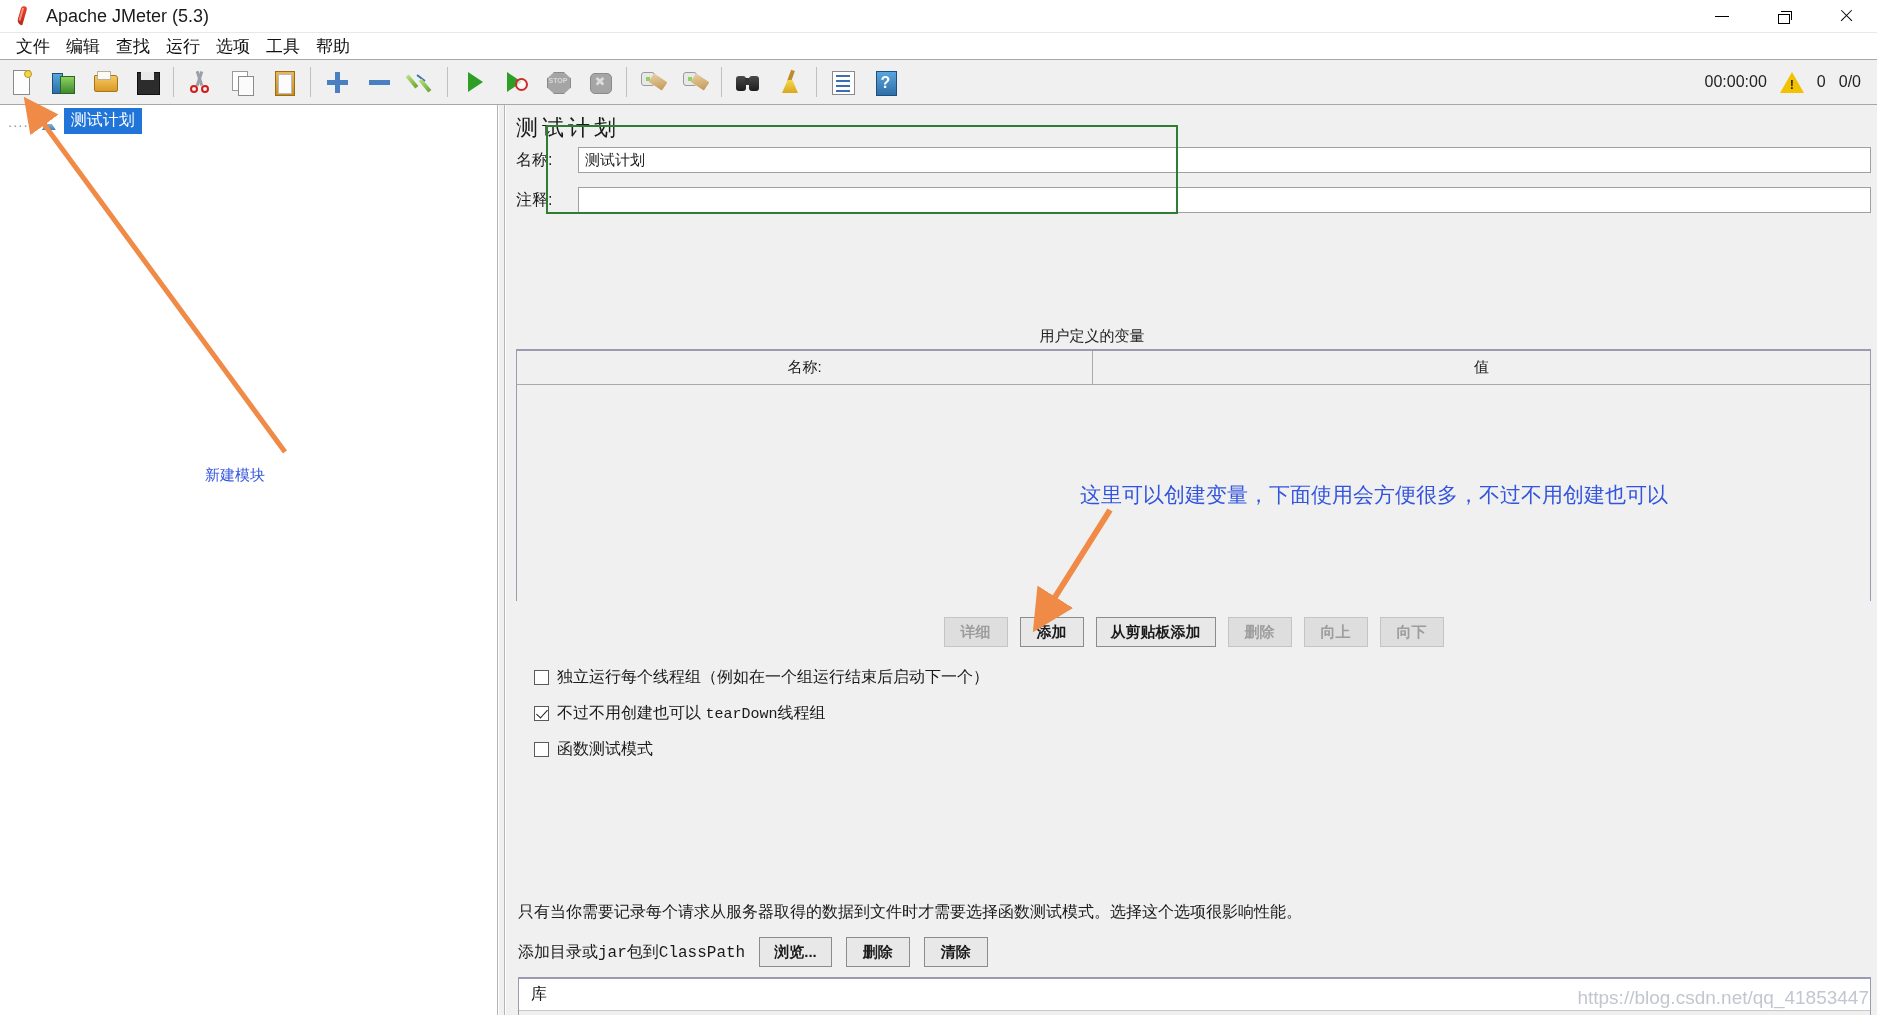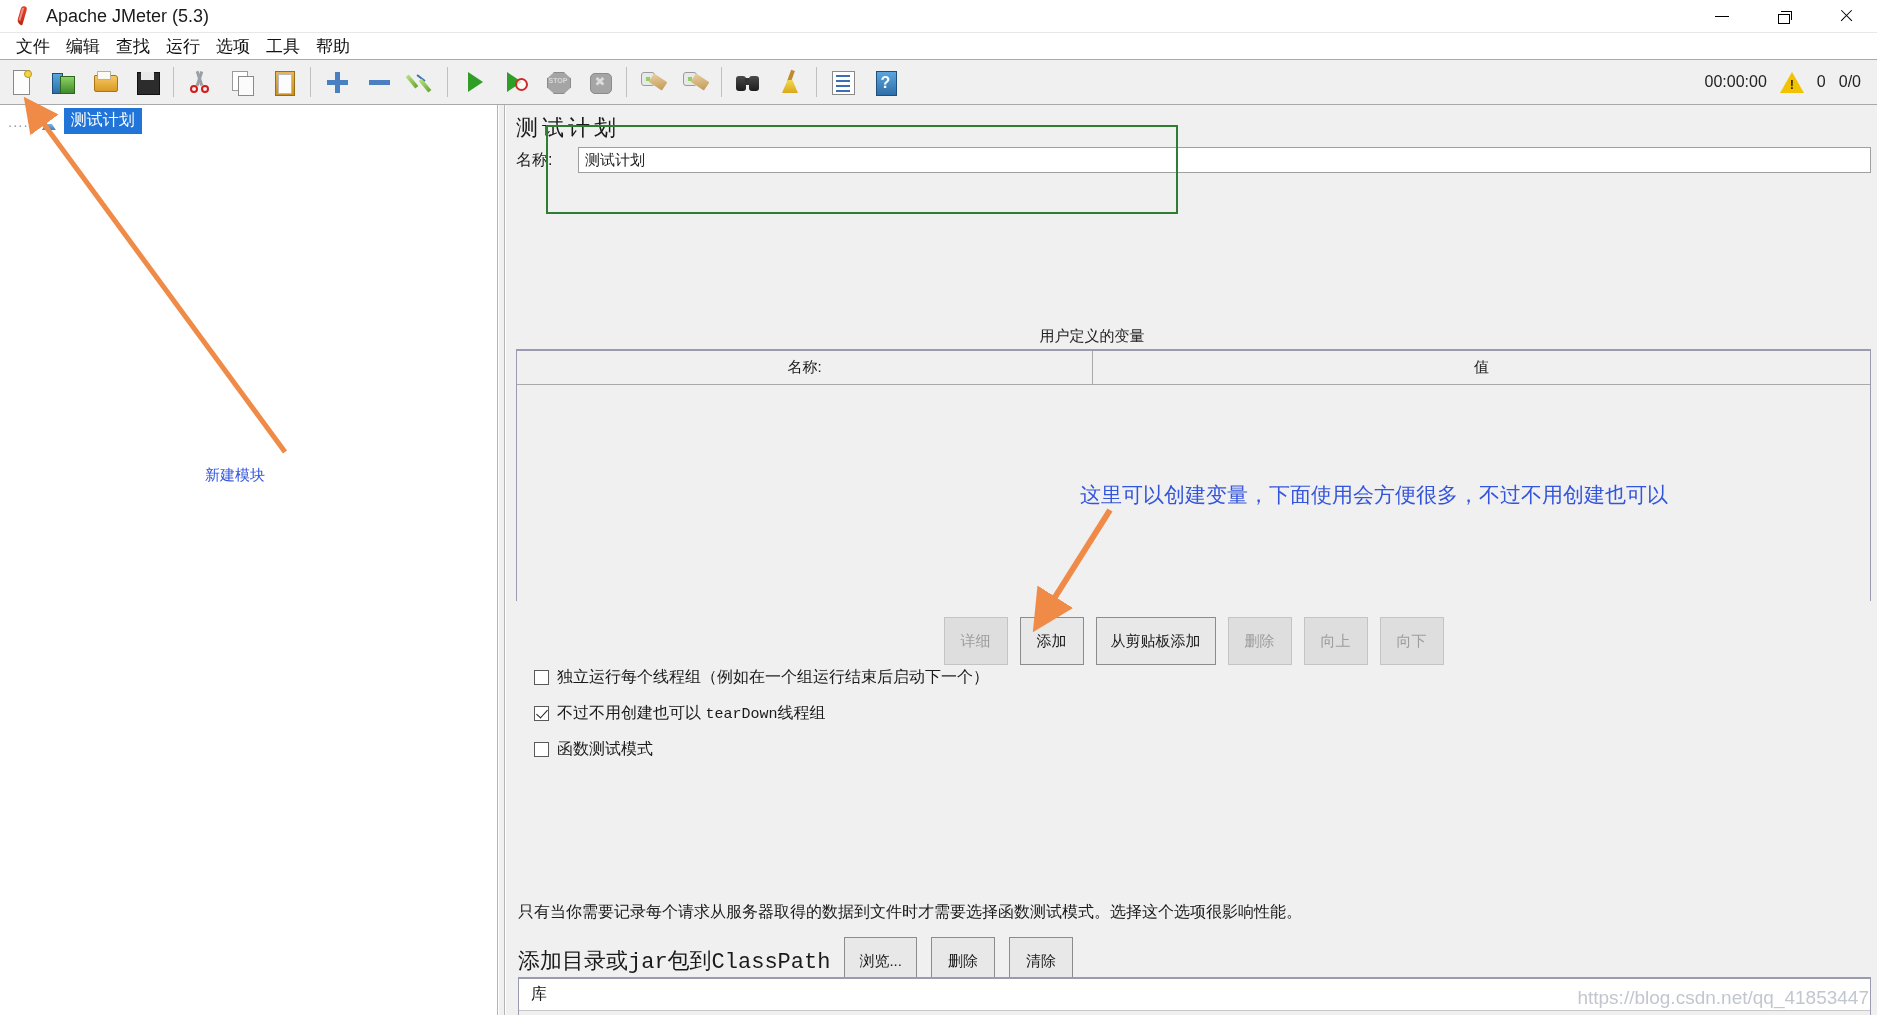--- a/index.html
+++ b/index.html
@@ -450,29 +450,30 @@
   .th-value { flex: 1 1 auto; }
   .tbl-body { height: 216px; background: #f0f0f0; }
 
   .btn-row {
     position: absolute; left: 10px; top: 512px;
     width: 1355px;
     display: flex; align-items: center; justify-content: center;
     gap: 12px;
   }
   .btn {
-    height: 48px; min-width: 64px;
+    height: 30px; min-width: 64px;
     padding: 8px 14px;
     background: #e1e1e1;
     border: 1px solid #adadad;
     font-size: 15px; color: #1a1a1a;
     display: flex; align-items: center; justify-content: center;
     font-family: "Liberation Sans", sans-serif;
     white-space: nowrap;
     cursor: default;
+    font-weight: bold;
   }
   .btn.disabled { color: #9d9d9d; background: #dedede; border-color: #c4c4c4; }
   .btn.primary { background: #e8e8e8; border-color: #8c8c8c; }
 
   .chk-row {
     position: absolute; left: 28px;
     display: flex; align-items: center;
   }
   .chkbox {
     width: 15px; height: 15px;
@@ -494,21 +495,21 @@
   .mono { font-family: "Liberation Mono", "DejaVu Sans Mono", monospace; font-size:15px; }
 
   .note-line {
     position: absolute; left: 12px; top: 797px;
     font-size: 16px; color: #1a1a1a; white-space: nowrap;
   }
   .cp-row {
     position: absolute; left: 12px; top: 832px;
     display: flex; align-items: center; gap: 14px;
   }
-  .cp-lbl { font-size: 22px; color: #1a1a1a; white-space: nowrap; }
+  .cp-lbl { font-size: 16px; color: #1a1a1a; white-space: nowrap; }
   .lib-box {
     position: absolute; left: 12px; top: 872px;
     width: 1353px; height: 120px;
     background: #ffffff;
     border: 1px solid #9a9ab0;
     border-top: 2px solid #9a9ab0;
   }
   .lib-head {
     height: 32px; display: flex; align-items: center;
     padding-left: 12px;
@@ -679,20 +680,24 @@
 
       <div class="panel-title">测试计划</div>
 
       <div class="green-box"></div>
 
       <div class="form-row" style="top:42px;">
         <span class="form-lbl">名称:</span>
         <input class="txtfield" type="text" value="测试计划" style="">
       </div>
 
+      <div class="form-row" style="top:82px;">
+        <span class="form-lbl">注释:</span>
+        <input class="txtfield" type="text" value="" style="">
+      </div>
 
       <div class="udv-caption">用户定义的变量</div>
 
       <div class="table-wrap">
         <div class="tbl-head">
           <div class="th th-name">名称:</div>
           <div class="th th-value">值</div>
         </div>
         <div class="tbl-body"></div>
       </div>

